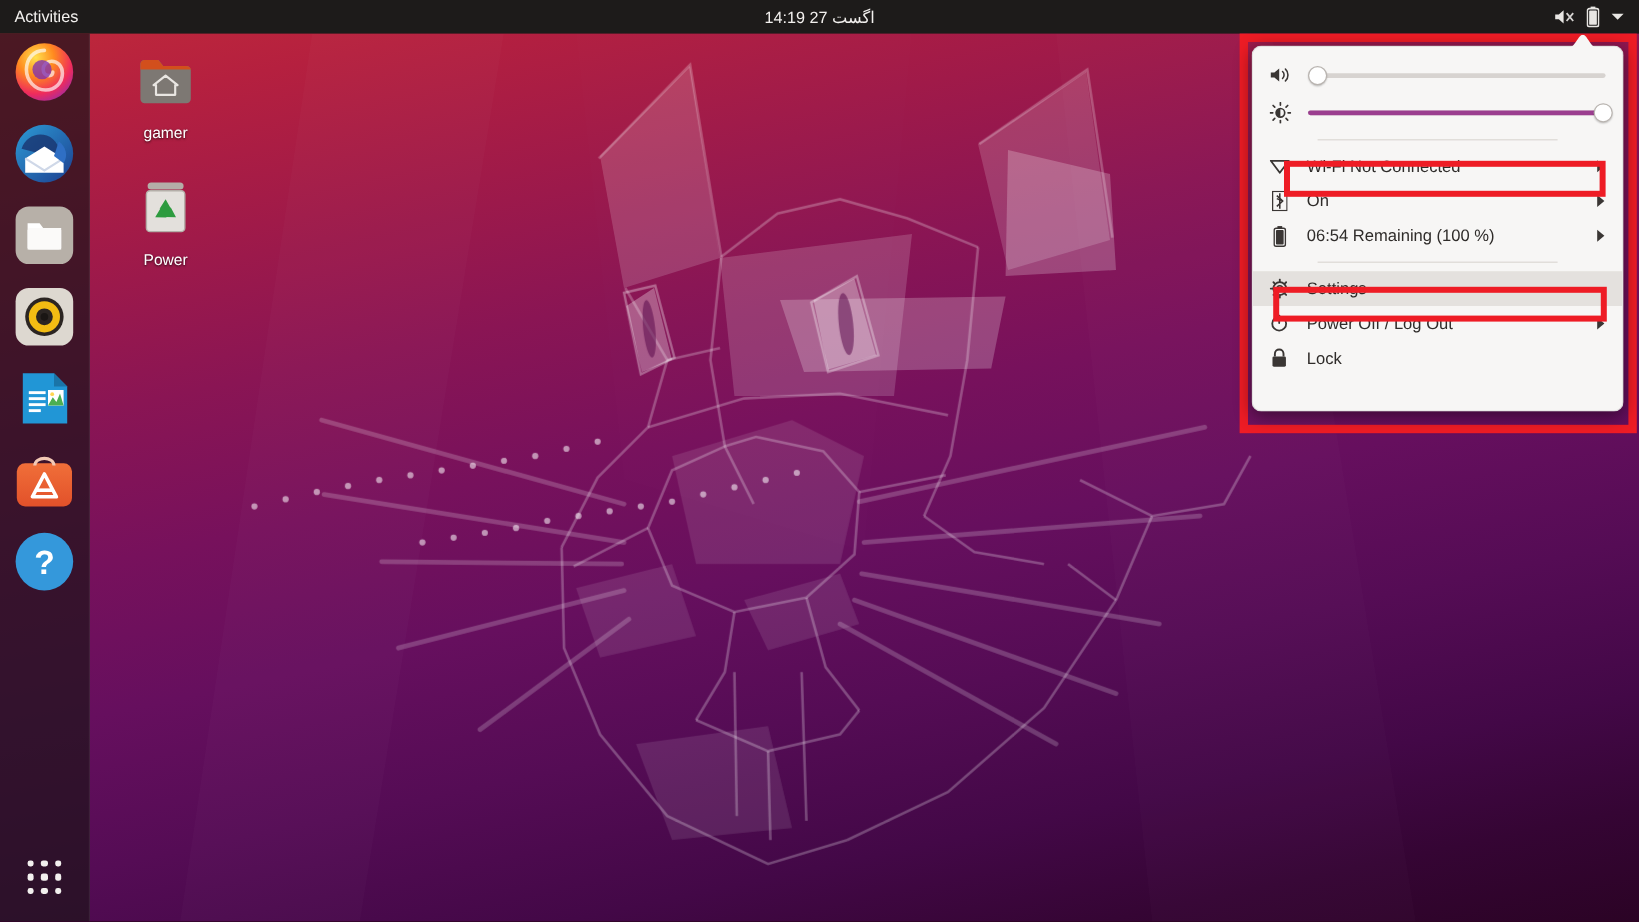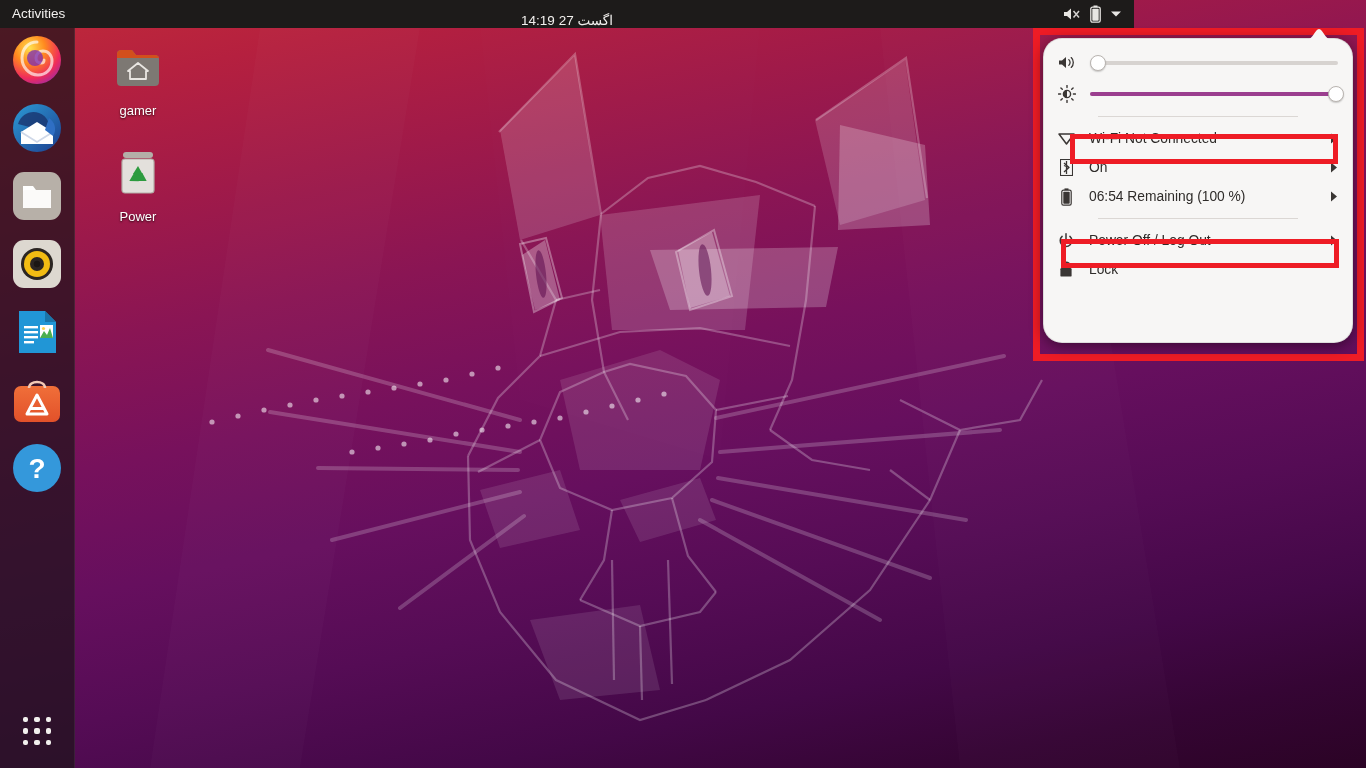--- a/index.html
+++ b/index.html
@@ -23,23 +23,23 @@
         #660f5e 58%,
         #550c55 70%,
         #430847 82%,
         #350534 91%,
         #2b0325 100%);
   }
   #wall-svg{ position:absolute; left:0; top:0; }
 
   
   #topbar{
-    position:absolute; left:0; top:0; width:1134px; height:28px;
+    position:absolute; left:0; top:0; width:1366px; height:28px;
     background:#1d1b1a; color:#e8e6e3;
-    display:flex; align-items:flex-end;
+    display:flex; align-items:center;
     font-size:13.5px; z-index:50;
   }
   #activities{
     padding:0 12px; height:28px; line-height:28px;
     color:#f2f0ee; font-size:13.5px; cursor:pointer;
   }
   #clock{
     position:absolute; left:50%; transform:translateX(-50%);
     font-size:13.5px; color:#f2f0ee; white-space:nowrap; cursor:pointer;
     direction:rtl;
@@ -79,21 +79,21 @@
     text-shadow:0 1px 2px rgba(0,0,0,0.75);
   }
 
   
   #redframe{
     position:absolute; left:1033px; top:28px; width:331px; height:333px;
     border:7px solid #ee1c25; background:transparent; z-index:60;
   }
   #menu-panel{
     position:absolute; left:1043px; top:38px; width:310px; height:305px;
-    background:#f7f6f5; border-radius:19px;
+    background:#f7f6f5; border-radius:8px;
     box-shadow:0 3px 14px rgba(0,0,0,0.45);
     z-index:61; padding-top:8px;
     border:1px solid rgba(0,0,0,0.10);
   }
   #menu-tail{
     position:absolute; left:1306px; top:29px; width:26px; height:11px;
     z-index:62;
   }
   .slider-row{
     display:flex; align-items:center; height:31px; padding:0 14px 0 12px; gap:12px;
@@ -481,20 +481,40 @@
     <span class="mlbl">06:54 Remaining (100 %)</span>
     <span class="marrow">
       <svg width="8" height="11" viewBox="0 0 8 11">
           <path d="M1,0.5 L7,5.5 L1,10.5 Z" fill="#3a3634"></path>
         </svg>
     </span>
   </div>
 
   <div class="sep"></div>
 
+  <div class="mrow hover">
+    <span class="mico">
+      <svg width="17" height="17" viewBox="0 0 17 17">
+        <circle cx="8.5" cy="8.5" r="5.4" fill="none" stroke="#3a3634" stroke-width="1.5"></circle>
+        <circle cx="8.5" cy="8.5" r="2.4" fill="none" stroke="#3a3634" stroke-width="1.2"></circle>
+        <g stroke="#3a3634" stroke-width="1.5" stroke-linecap="round">
+          <line x1="8.5" y1="0.9" x2="8.5" y2="3.0"></line>
+            <line x1="8.5" y1="14.0" x2="8.5" y2="16.1"></line>
+          <line x1="0.9" y1="8.5" x2="3.0" y2="8.5"></line>
+            <line x1="14.0" y1="8.5" x2="16.1" y2="8.5"></line>
+          <line x1="3.2" y1="3.2" x2="4.6" y2="4.6"></line>
+            <line x1="12.4" y1="12.4" x2="13.8" y2="13.8"></line>
+          <line x1="13.8" y1="3.2" x2="12.4" y2="4.6"></line>
+            <line x1="4.6" y1="12.4" x2="3.2" y2="13.8"></line>
+        </g>
+      </svg>
+    </span>
+    <span class="mlbl">Settings</span>
+    <span class="marrow"></span>
+  </div>
 
   <div class="mrow">
     <span class="mico">
       <svg width="16" height="16" viewBox="0 0 16 16">
         <path d="M4.1,3.4 A5.8,5.8 0 1 0 11.9,3.4" fill="none" stroke="#3a3634" stroke-width="1.5" stroke-linecap="round"></path>
         <line x1="8" y1="0.8" x2="8" y2="7.2" stroke="#3a3634" stroke-width="1.5" stroke-linecap="round"></line>
       </svg>
     </span>
     <span class="mlbl">Power Off / Log Out</span>
     <span class="marrow">

